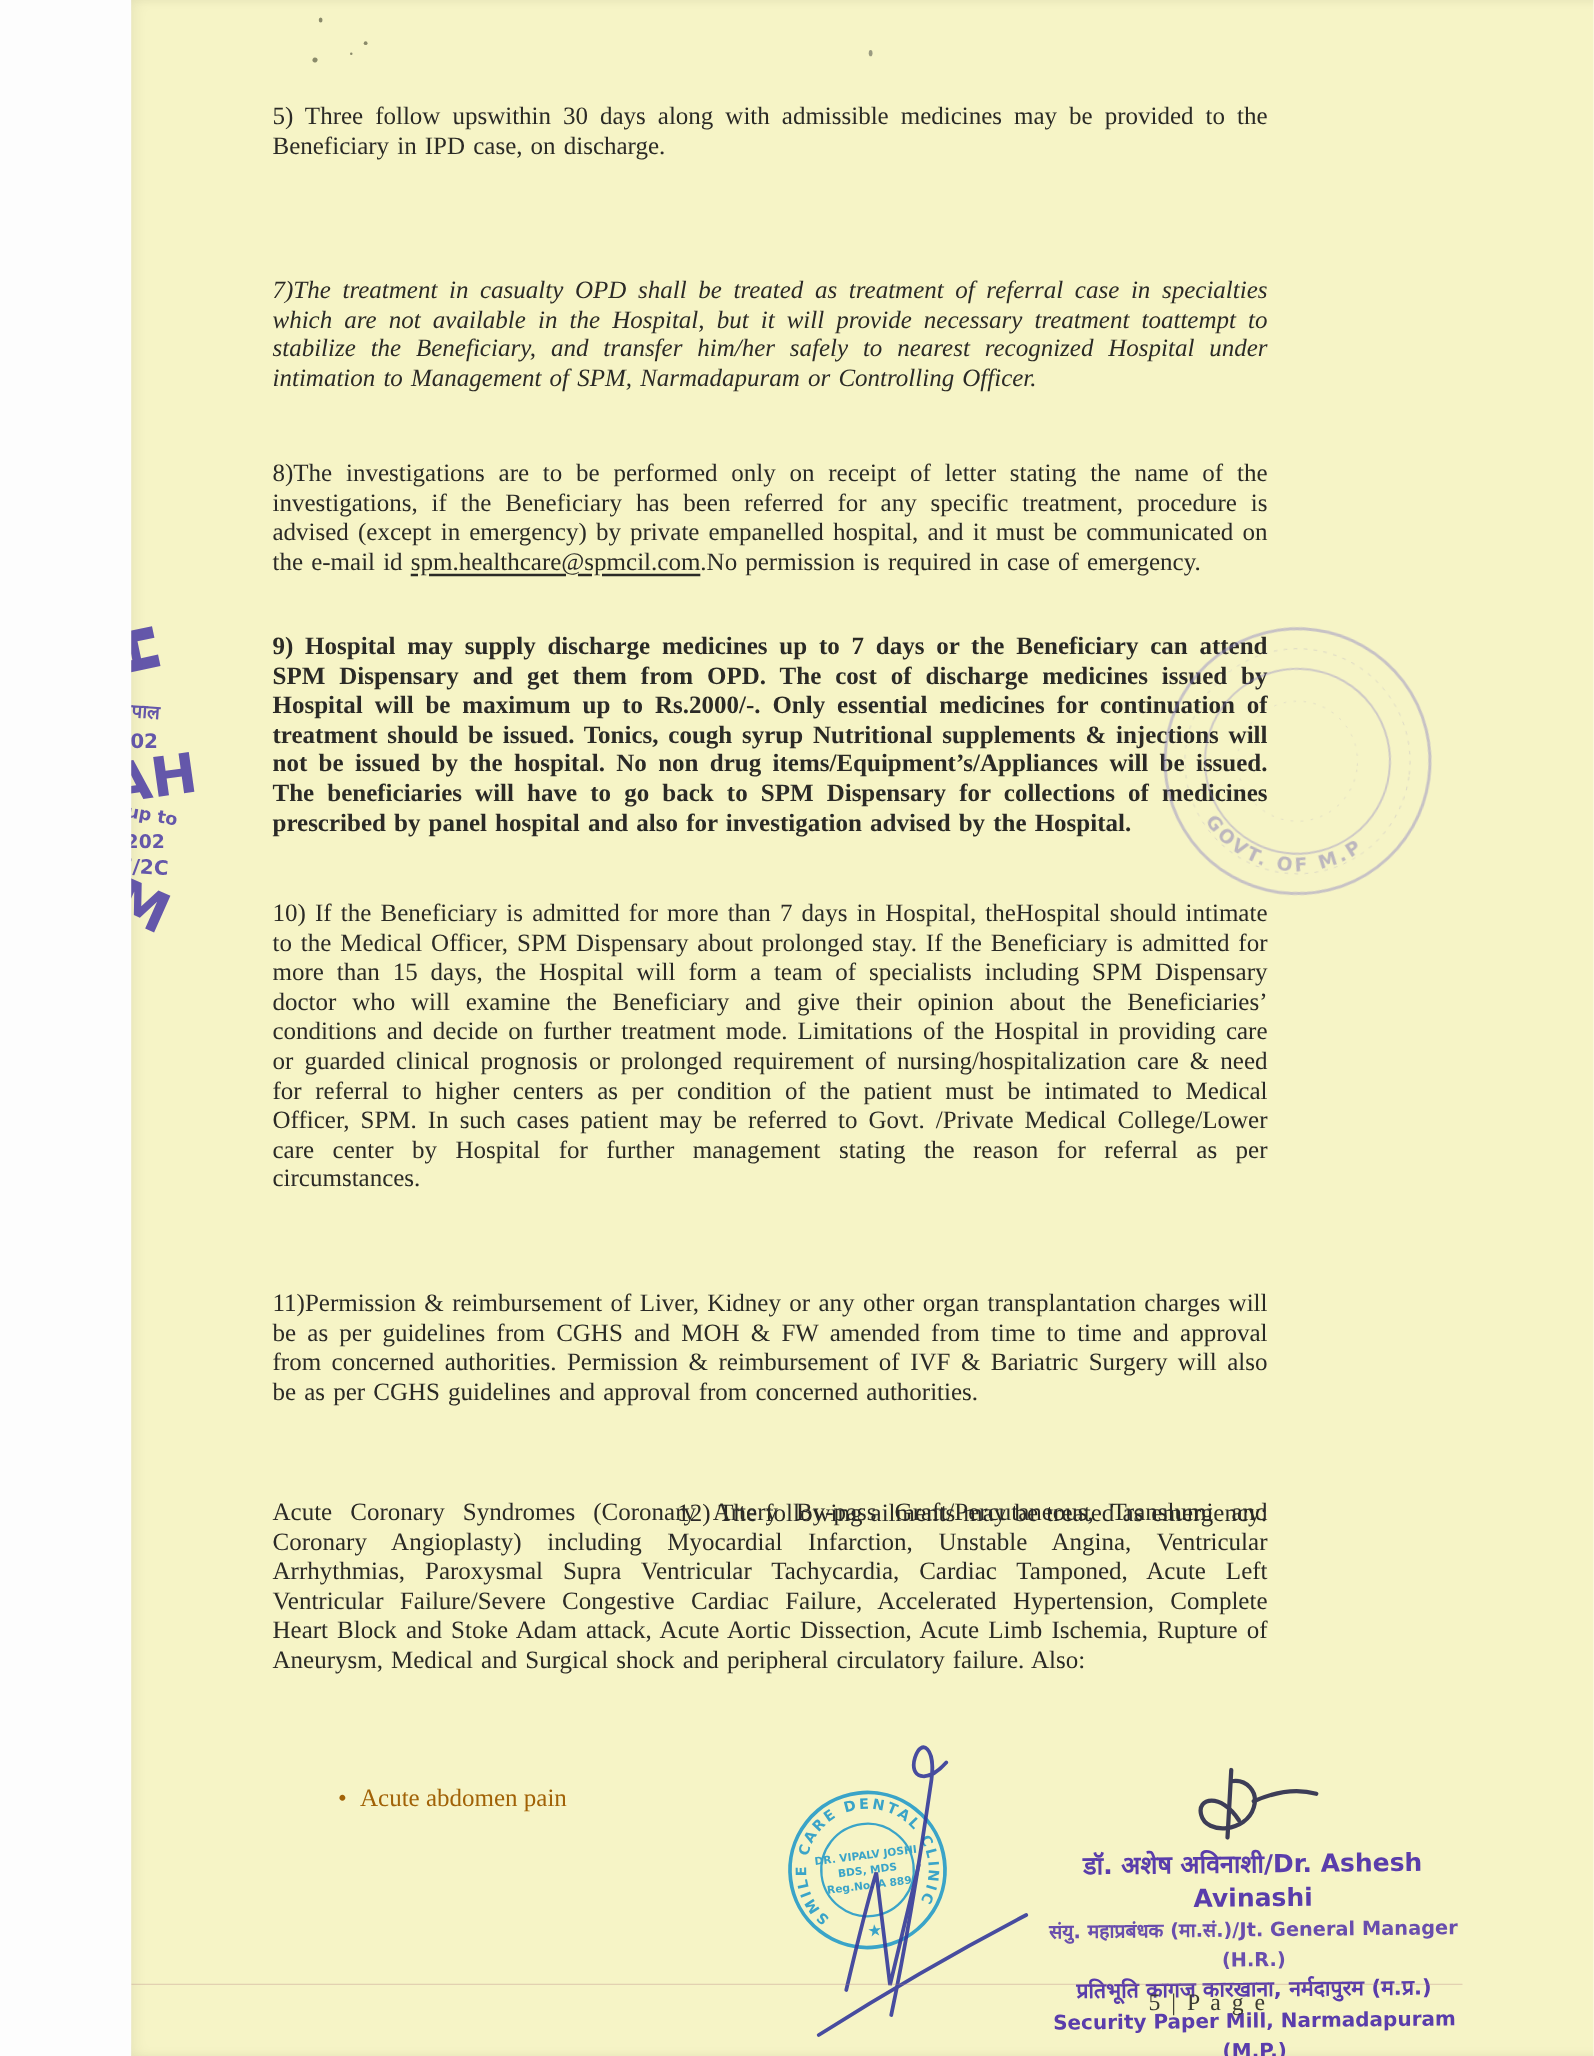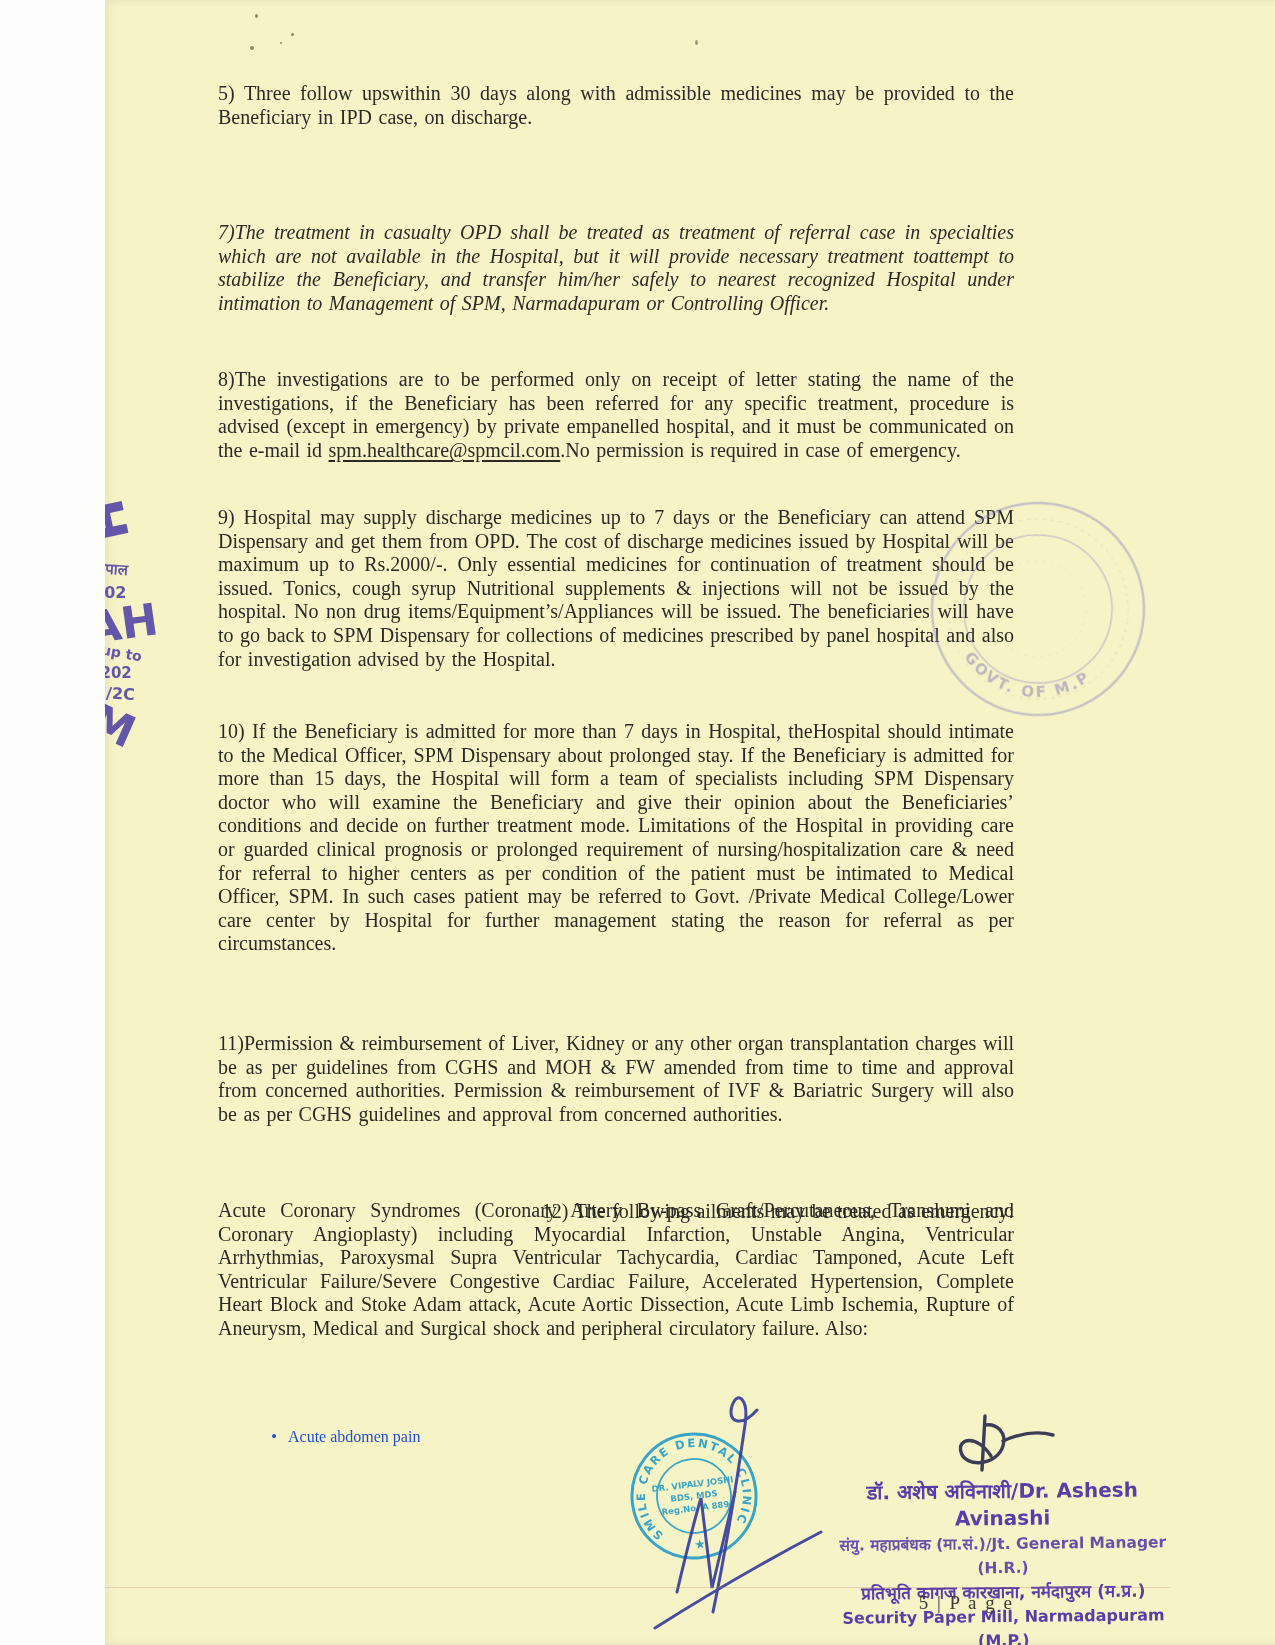--- a/index.html
+++ b/index.html
@@ -4,24 +4,24 @@
 <style>
   html,body{margin:0;padding:0;}
   body{background:#ffffff;font-family:"Liberation Serif",serif;}
   .scan{position:relative;width:1275px;height:1645px;background:#fdfdfd;overflow:hidden;}
   .paper{position:absolute;left:105px;top:0;width:1190px;height:1645px;
          background:#f6f4c6;overflow:hidden;
          box-shadow:inset 4px 0 10px rgba(0,0,0,0.05), inset -3px 0 8px rgba(0,0,0,0.04);}
   .para{position:absolute;left:113px;width:796px;font-size:20px;line-height:23.6px;
         color:#2b2a26;text-align:justify;word-spacing:1.5px;}
   .p5{top:62px;} .p6{top:136px;} .p7{top:201px;font-style:italic;} .p8{top:348px;}
-  .p9{top:486px;} .p10{top:700px;} .p11{top:1012px;}
+  .p9{top:486px;font-weight:bold;} .p10{top:700px;} .p11{top:1012px;}
   .p12h{top:1154px;text-align:right;margin-top:46px;}
   .p12b{top:1179px;}
-  .bullet-row{position:absolute;left:155px;top:1428px;width:600px;font-size:16px;color:#1d4ed8;}
+  .bullet-row{position:absolute;left:155px;top:1428px;width:600px;font-size:20px;color:#a16207;}
   .bullet-dot{display:inline-block;width:28px;text-align:center;}
   .email{text-decoration:underline;text-underline-offset:3px;}
   .footer{position:absolute;left:113px;top:1592px;width:796px;text-align:right;
           font-size:19px;letter-spacing:2px;color:#3a3a32;}
   .footer-rule{position:absolute;left:0;top:1587px;width:1065px;height:1px;
                background:rgba(180,130,130,0.30);}
   
   .frag{position:absolute;color:#4b3ba5;opacity:0.85;font-family:"DejaVu Sans",sans-serif;
         font-weight:bold;white-space:nowrap;}
   .frag-h   {left:-20px;top:492px;font-size:50px;transform:rotate(78deg);}

